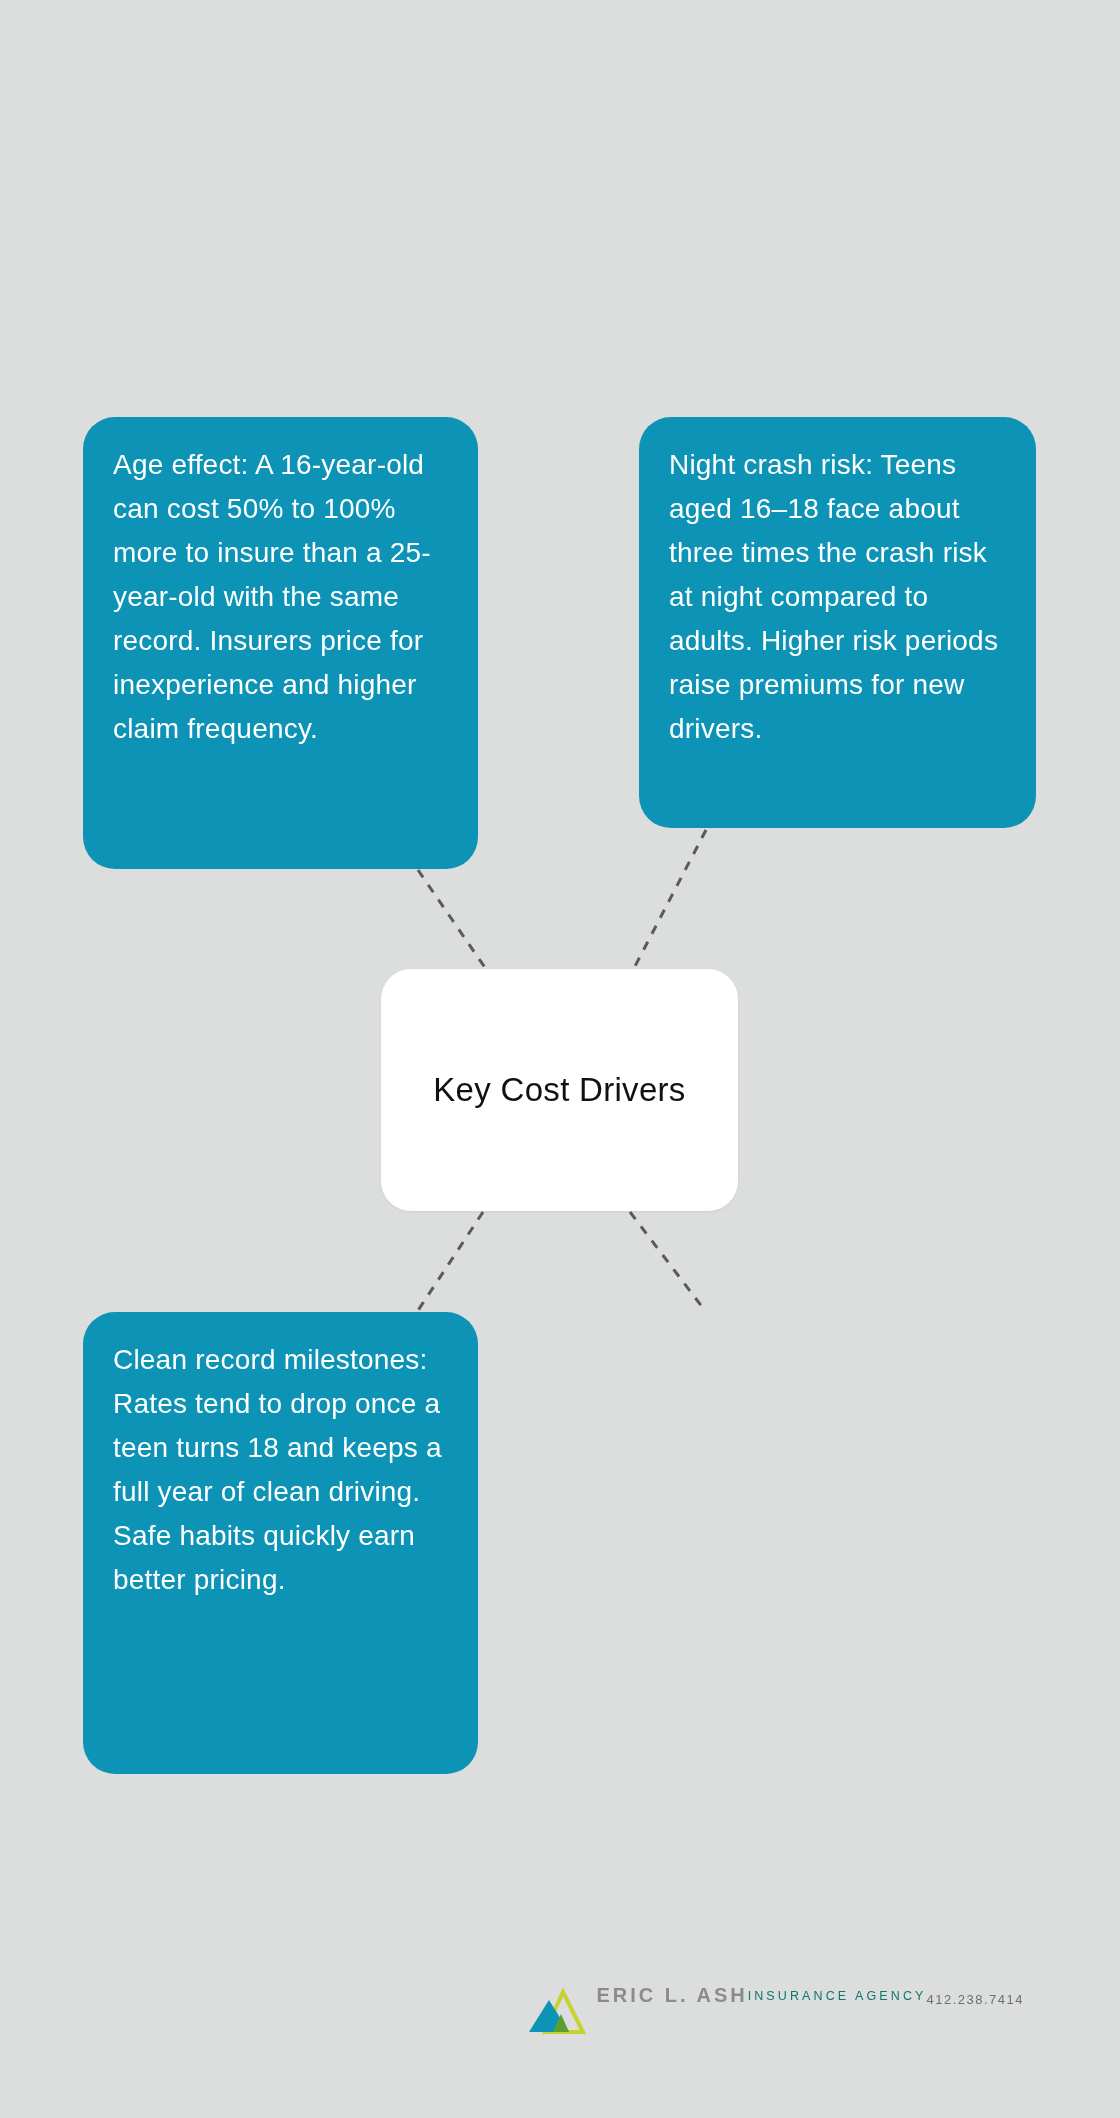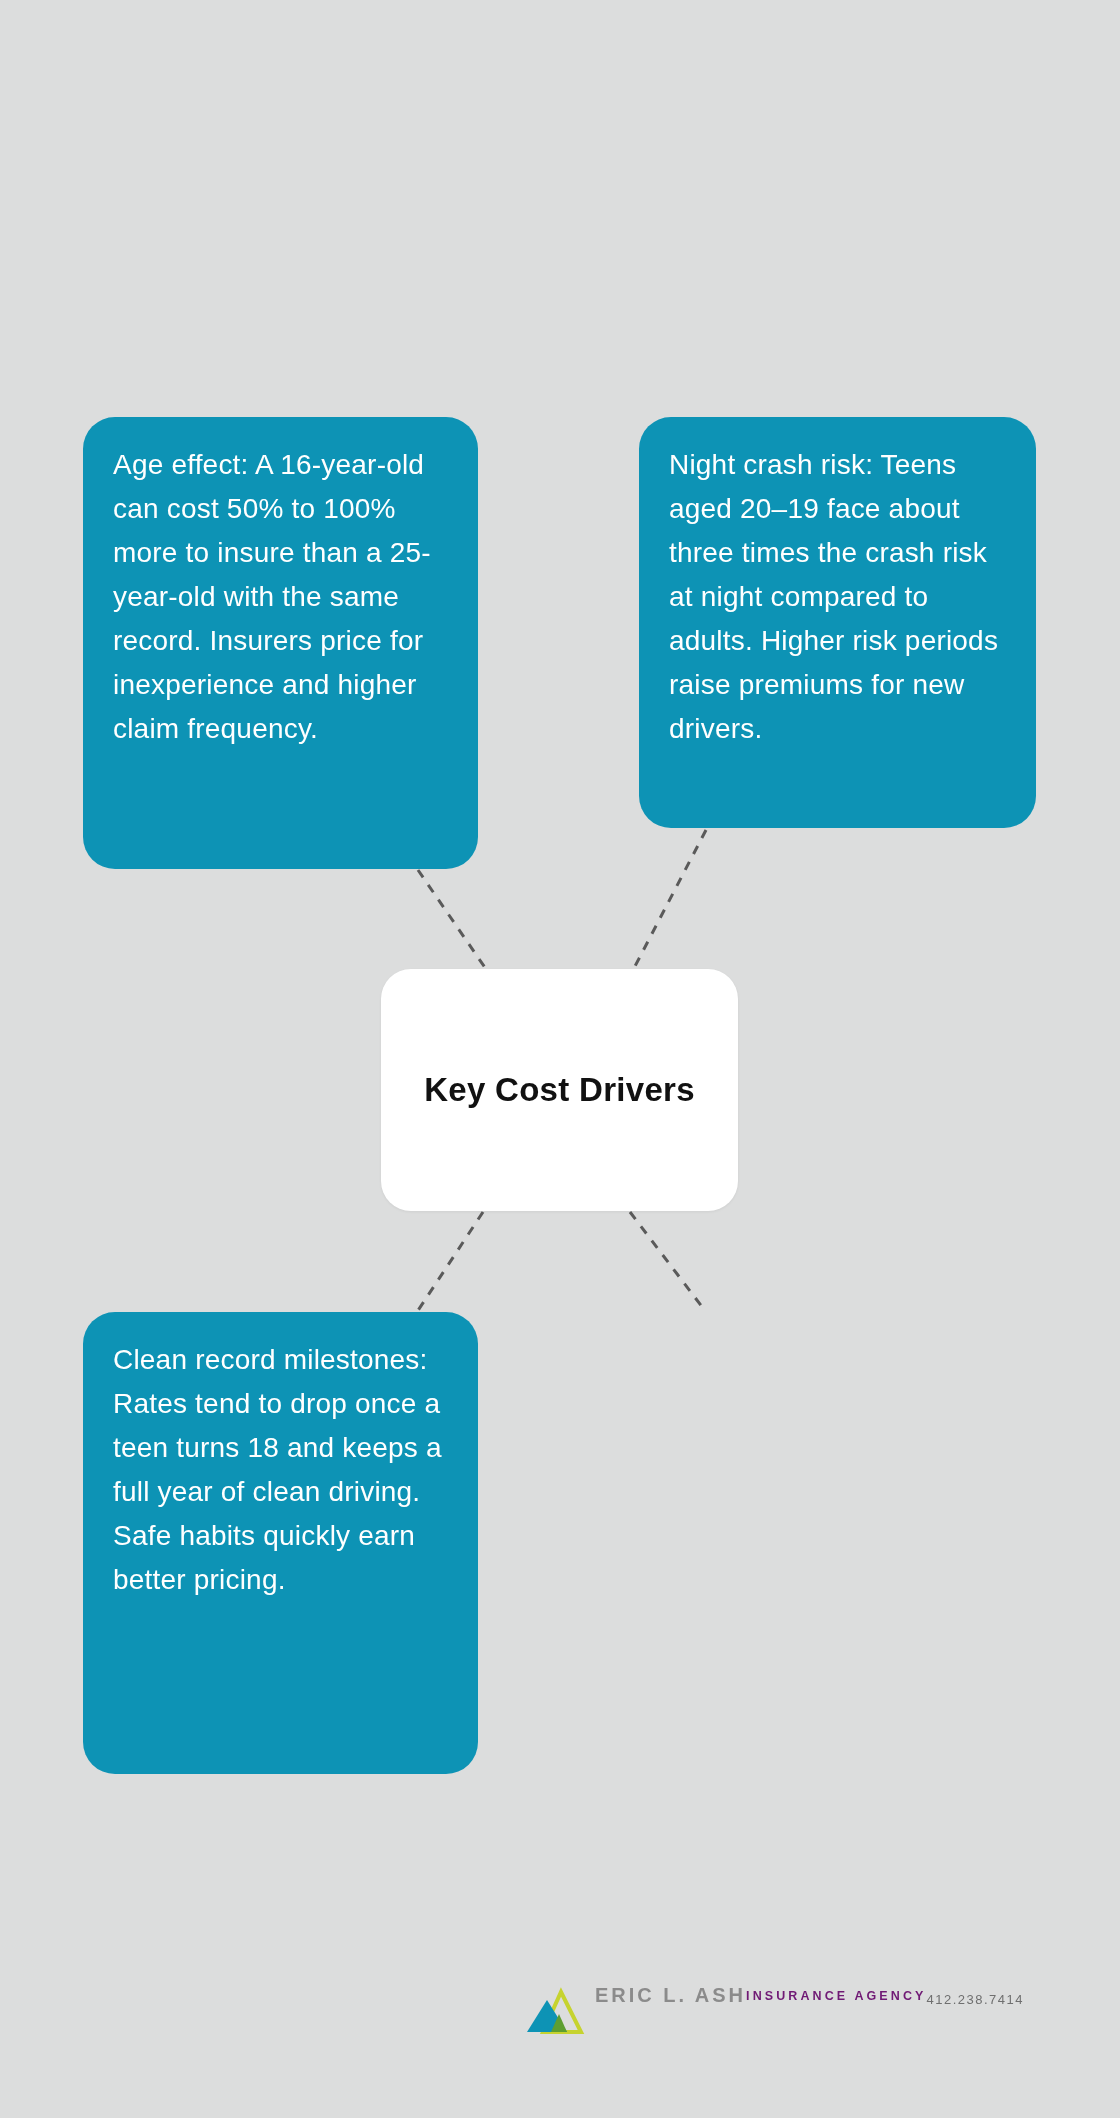--- a/index.html
+++ b/index.html
@@ -69,21 +69,21 @@
     height: 242px;
     background: #ffffff;
     border-radius: 30px;
     display: flex;
     align-items: center;
     justify-content: center;
     box-shadow: 0 1px 3px rgba(0,0,0,0.06);
   }
   .center-node span {
     font-size: 33px;
-    font-weight: 700;
+    font-weight: 400;
     color: #111111;
     letter-spacing: 0.3px;
   }
   .logo {
     position: absolute;
     right: 96px;
     top: 1984px;
     display: flex;
     align-items: flex-start;
     gap: 10px;
@@ -92,22 +92,22 @@
   .logo-text { display: flex; flex-direction: row; }
   .brand-name {
     font-size: 20px;
     font-weight: 700;
     color: #8b8b8b;
     letter-spacing: 3px;
     white-space: nowrap;
   }
   .brand-sub {
     font-size: 12.5px;
-    font-weight: 700;
-    color: #701a75;
+    font-weight: 400;
+    color: #0f766e;
     letter-spacing: 3.1px;
     margin-top: 5px;
     white-space: nowrap;
   }
   .brand-phone {
     font-size: 13px;
     color: #6f6f6f;
     letter-spacing: 1.5px;
     margin-top: 5px;
     align-self: flex-end;
@@ -124,21 +124,21 @@
     <line class="connector" x1="706" y1="830" x2="632" y2="972"></line>
     <line class="connector" x1="483" y1="1212" x2="417" y2="1312"></line>
     <line class="connector" x1="630" y1="1212" x2="706" y2="1312"></line>
   </svg>
 
   <div class="node node-top-left">
     <p>Age effect: A 16-year-old can cost 50% to 100% more to insure than a 25-year-old with the same record. Insurers price for inexperience and higher claim frequency.</p>
   </div>
 
   <div class="node node-top-right">
-    <p>Night crash risk: Teens aged 20–19 face about three times the crash risk at night compared to adults. Higher risk periods raise premiums for new drivers.</p>
+    <p>Night crash risk: Teens aged 16–18 face about three times the crash risk at night compared to adults. Higher risk periods raise premiums for new drivers.</p>
   </div>
 
   <div class="center-node">
     <span>Key Cost Drivers</span>
   </div>
 
   <div class="node node-bottom-left">
     <p>Clean record milestones: Rates tend to drop once a teen turns 18 and keeps a full year of clean driving. Safe habits quickly earn better pricing.</p>
   </div>
 

